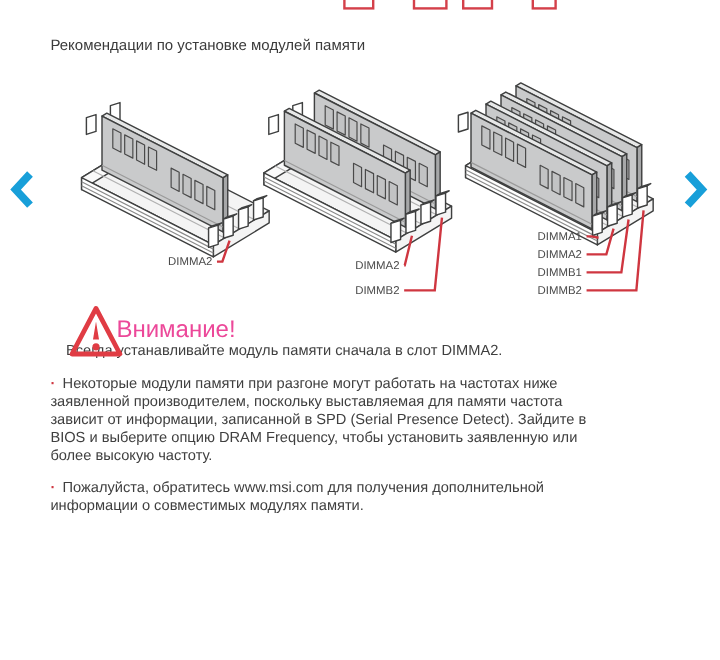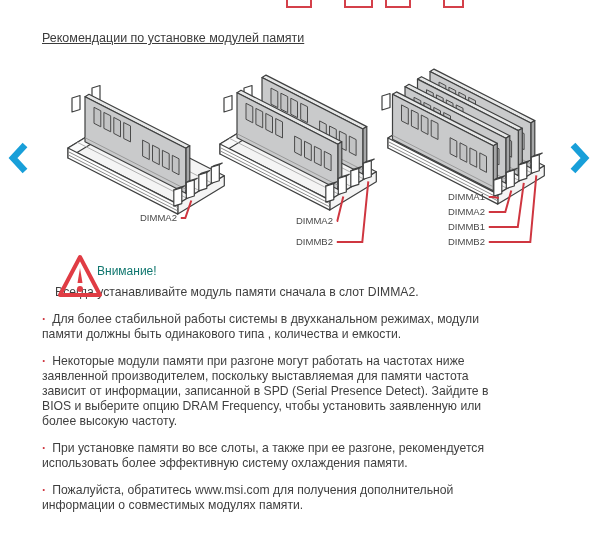--- a/index.html
+++ b/index.html
@@ -3,27 +3,27 @@
 <meta charset="utf-8">
 <style>
   html,body{margin:0;padding:0;}
   body{
     width:600px;height:550px;position:relative;overflow:hidden;
     background:#ffffff;
     font-family:"Liberation Sans", sans-serif;
     -webkit-font-smoothing:antialiased;
   }
   .top-box{position:absolute;top:-16px;height:20px;border:2px solid #d4404a;background:transparent;}
-  .page-title{position:absolute;left:42px;top:31px;font-size:12.5px;color:#3b3b3b;text-decoration:underline;}
+  .page-title{position:absolute;left:42px;top:31px;font-size:12.5px;color:#3b3b3b;}
   .nav-btn{position:absolute;top:138px;width:30px;height:42px;background:transparent;border:none;padding:0;cursor:pointer;}
   .nav-prev{left:4px;}
   .nav-next{left:564px;}
   #diagrams svg{position:absolute;}
   .warn-icon{position:absolute;left:56px;top:252px;z-index:3;}
-  .warn-heading{position:absolute;left:97px;top:264px;font-size:12px;color:#0f766e;z-index:2;}
+  .warn-heading{position:absolute;left:97px;top:264px;font-size:20px;color:#ec4899;z-index:2;}
   .warn-list{position:absolute;left:42px;top:285px;width:468px;margin:0;padding:0;list-style:none;
     font-size:12.2px;line-height:15px;color:#3f3f3f;z-index:1;}
   .warn-list li{margin:0 0 12px 0;}
   .warn-list li::before{content:"\00B7\2002";color:#cf3640;font-weight:bold;}
   .warn-list li.first{padding-left:13px;}
   .warn-list li.first::before{content:none;}
 </style>
 </head>
 <body>
 
@@ -212,18 +212,16 @@
 
 <div>
   <svg class="warn-icon" width="48" height="52" viewBox="0 0 48 52">
     <path d="M24 5 L44 43 L4 43 Z" fill="none" stroke="#e03c44" stroke-width="4" stroke-linejoin="round"></path>
     <path d="M24 16 L26.5 31 L21.5 31 Z" fill="#e03c44"></path>
     <circle cx="24" cy="37" r="3" fill="#e03c44"></circle>
   </svg>
   <div class="warn-heading">Внимание!</div>
   <ul class="warn-list">
     <li class="first">Всегда устанавливайте модуль памяти сначала в слот DIMMA2.</li>
-    <li>Для более стабильной работы системы в двухканальном режимах, модули памяти должны быть одинакового типа , количества и емкости.</li>
     <li>Некоторые модули памяти при разгоне могут работать на частотах ниже заявленной производителем, поскольку выставляемая для памяти частота зависит от информации, записанной в SPD (Serial Presence Detect). Зайдите в BIOS и выберите опцию DRAM Frequency, чтобы установить заявленную или более высокую частоту.</li>
-    <li>При установке памяти во все слоты, а также при ее разгоне, рекомендуется использовать более эффективную систему охлаждения памяти.</li>
     <li>Пожалуйста, обратитесь www.msi.com для получения дополнительной информации о совместимых модулях памяти.</li>
   </ul>
 </div>
 
 </body></html>

